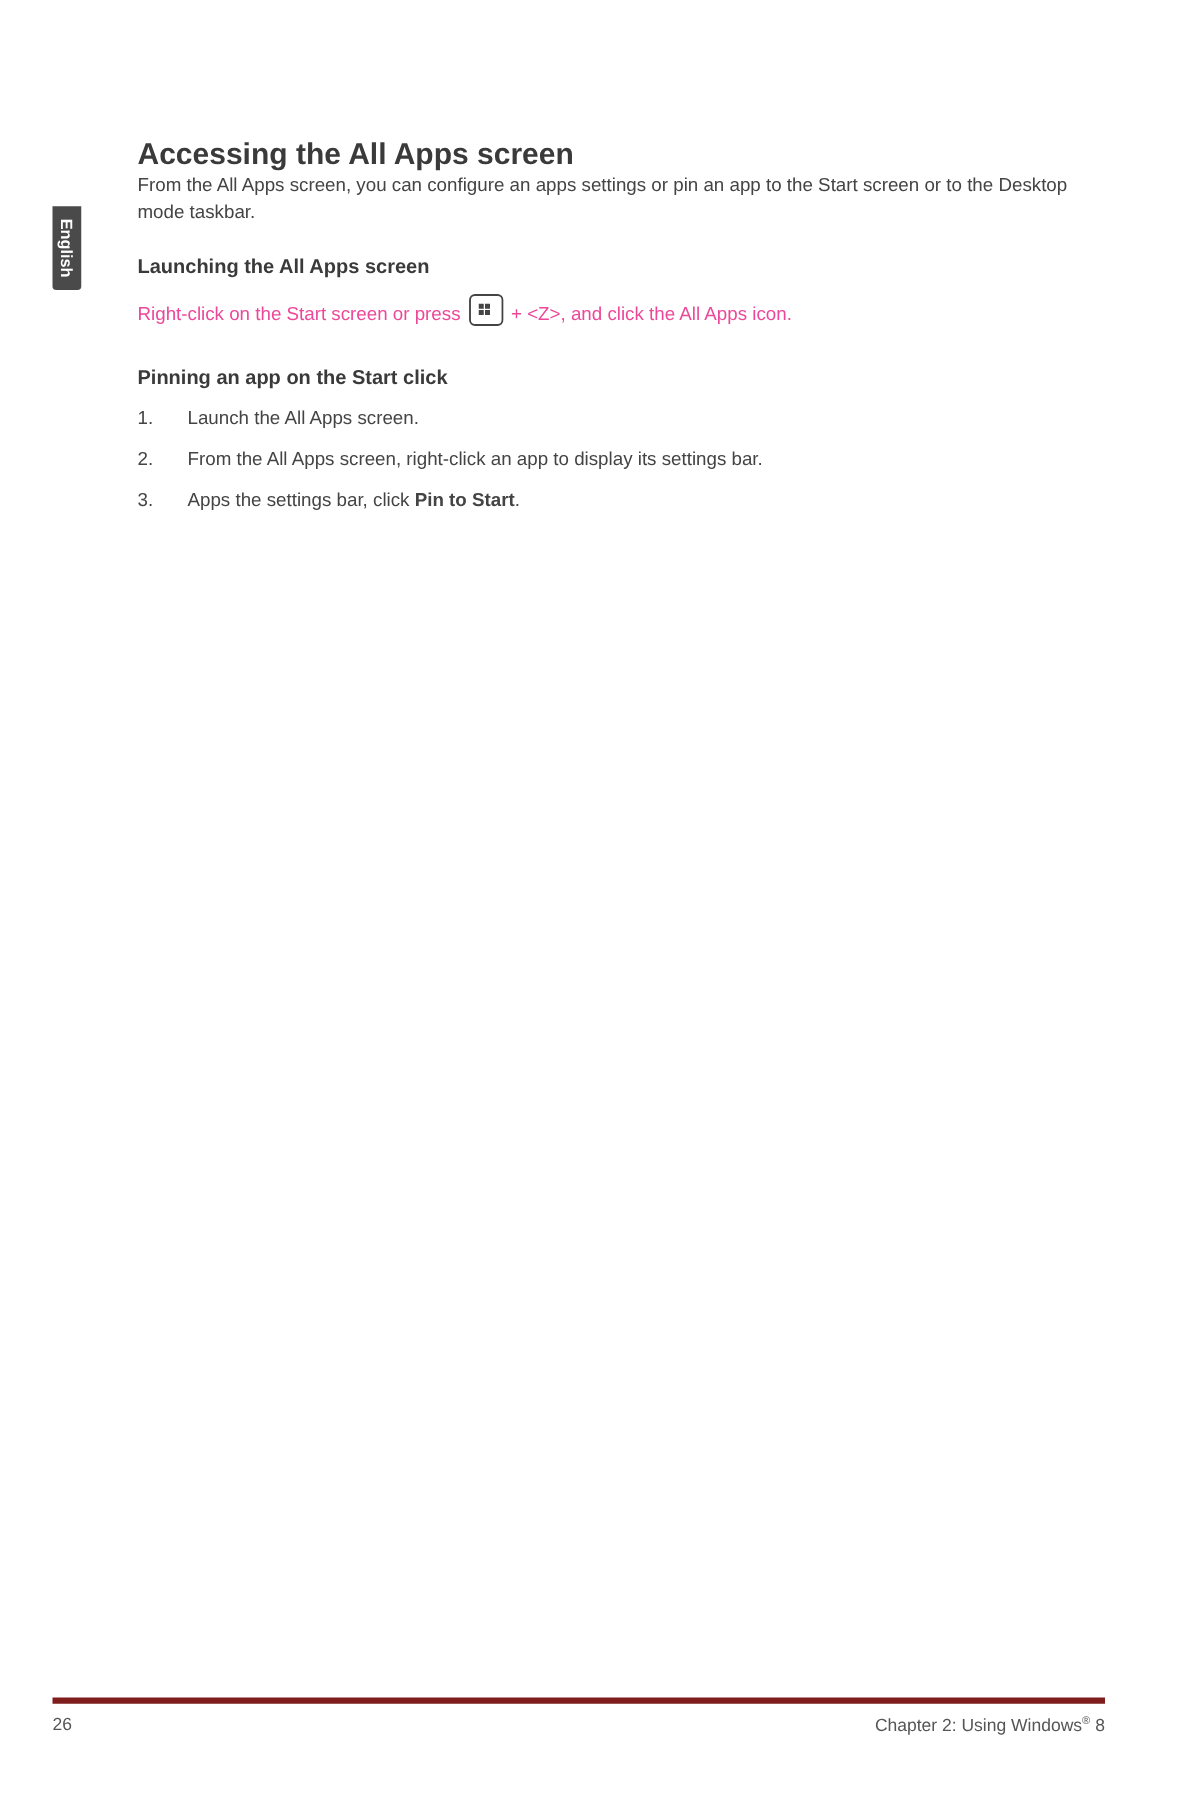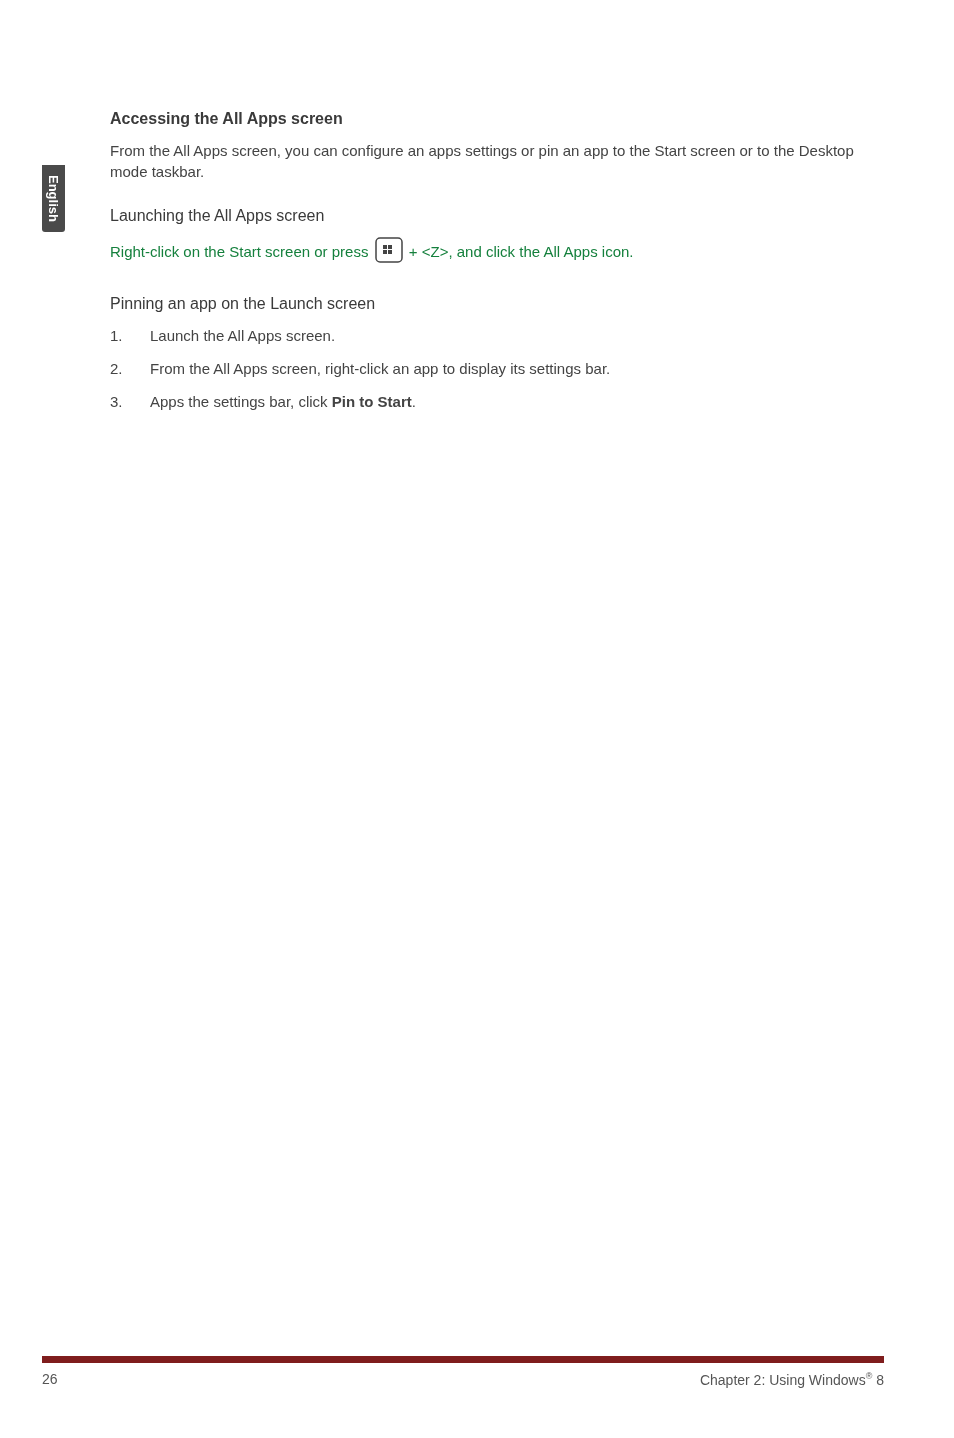--- a/index.html
+++ b/index.html
@@ -28,41 +28,41 @@
       text-orientation: mixed;
       border-radius: 0 0 3px 3px;
     }
     .content {
       position: absolute;
       left: 110px;
       top: 110px;
       width: 780px;
     }
     .heading-1 {
-      font-size: 16px;
+      font-size: 24px;
       font-weight: bold;
       color: #3a3a3a;
-      margin-bottom: 12px;
+      margin-bottom: 0;
     }
     .body-text {
       font-size: 15px;
       color: #444;
       line-height: 1.4;
       margin-bottom: 22px;
     }
     .heading-2 {
       font-size: 16px;
-      font-weight: normal;
+      font-weight: bold;
       color: #3a3a3a;
       margin-top: 25px;
       margin-bottom: 12px;
     }
     .inline-text {
       font-size: 15px;
-      color: #15803d;
+      color: #ec4899;
       line-height: 1.6;
     }
     .key-icon {
       display: inline-block;
       vertical-align: middle;
       margin: 0 2px;
     }
     .ol-list {
       margin-top: 10px;
     }
@@ -81,21 +81,21 @@
       flex: 1;
     }
     .bold {
       font-weight: bold;
     }
     .footer {
       position: absolute;
       bottom: 50px;
       left: 42px;
       right: 70px;
-      border-top: 7px solid #7f1d1d;
+      border-top: 5px solid #7f1d1d;
       padding-top: 8px;
       display: flex;
       justify-content: space-between;
       font-size: 14px;
       color: #555;
     }
     .footer-right {
       text-align: center;
     }
     .reg {
@@ -116,21 +116,21 @@
   <p class="inline-text">
     <span>Right-click on the Start screen or press </span><span class="key-icon"><svg width="28" height="26" viewBox="0 0 28 26">
           <rect x="1" y="1" width="26" height="24" rx="4" ry="4" fill="none" stroke="#444" stroke-width="1.5"></rect>
           <rect x="8" y="8" width="4" height="4" fill="#444"></rect>
           <rect x="13" y="8" width="4" height="4" fill="#444"></rect>
           <rect x="8" y="13" width="4" height="4" fill="#444"></rect>
           <rect x="13" y="13" width="4" height="4" fill="#444"></rect>
         </svg></span><span> + &lt;Z&gt;, and click the All Apps icon.</span>
   </p>
 
-  <h3 class="heading-2">Pinning an app on the Launch screen</h3>
+  <h3 class="heading-2">Pinning an app on the Start click</h3>
   <div class="ol-list">
     <div class="ol-item">
       <span class="ol-num">1.</span>
       <span class="ol-text">Launch the All Apps screen.</span>
     </div>
     <div class="ol-item">
       <span class="ol-num">2.</span>
       <span class="ol-text">From the All Apps screen, right-click an app to display its settings bar.</span>
     </div>
     <div class="ol-item">

